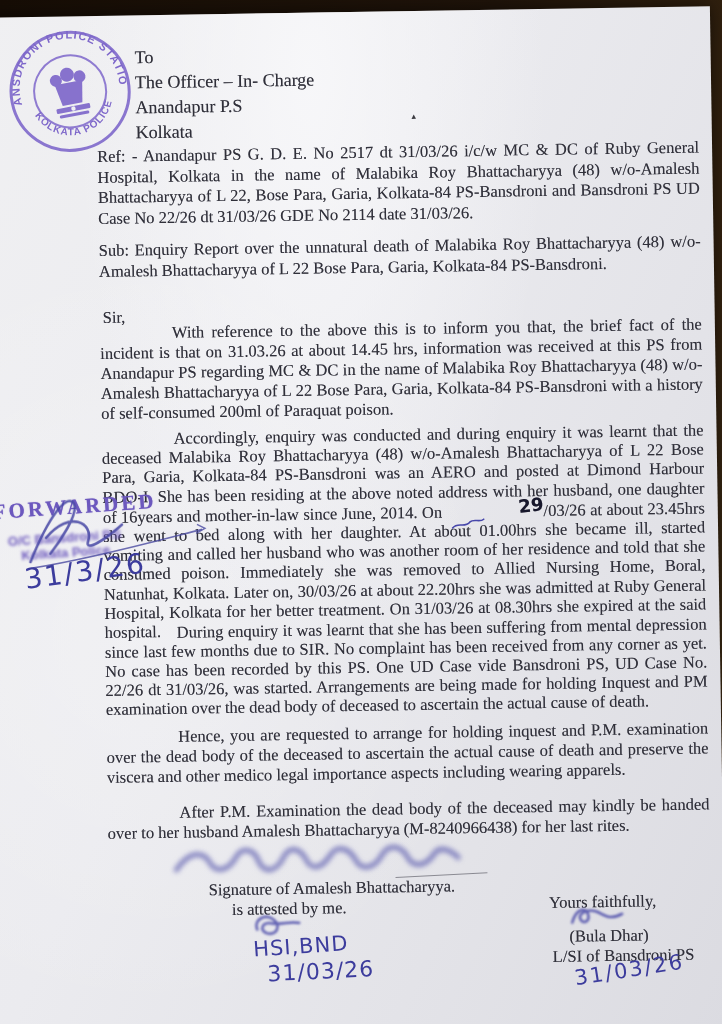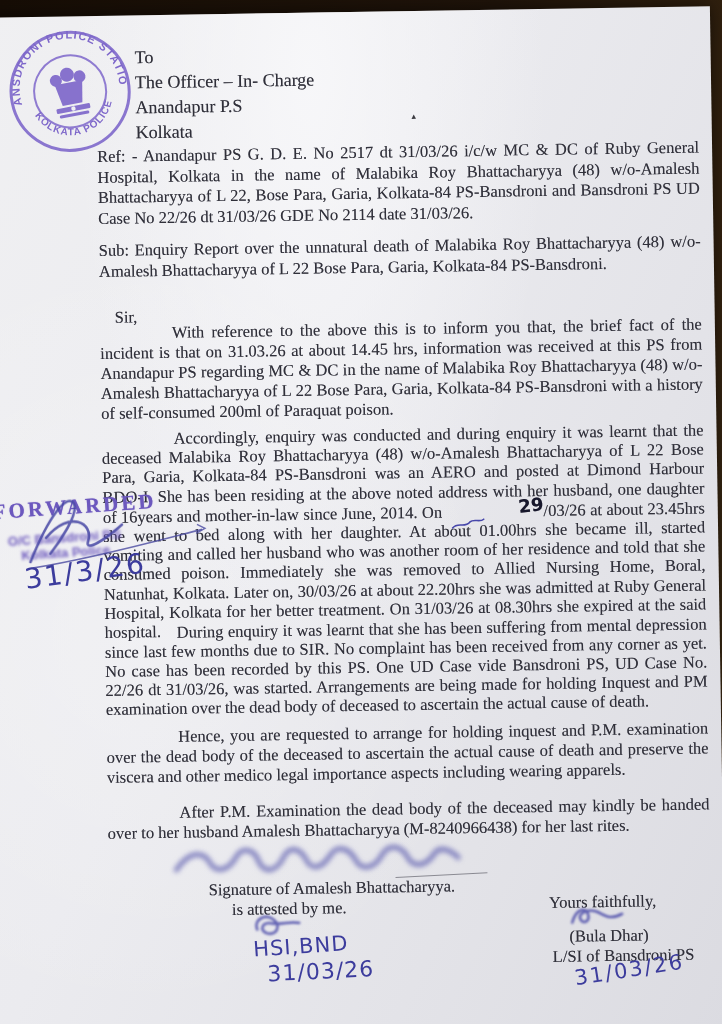--- a/index.html
+++ b/index.html
@@ -60,21 +60,21 @@
       <div>Anandapur P.S</div>
       <div>Kolkata</div>
     </div>
 
     <div class="abs" style="left:430px;top:100px;font-size:9px;color:#3a3a40;">▴</div>
 
     <div class="abs print para" style="left:115px;top:131px;line-height:20.5px;">Ref: - Anandapur PS G. D. E. No 2517 dt 31/03/26 i/c/w MC &amp; DC of Ruby General Hospital, Kolkata in the name of Malabika Roy Bhattacharyya (48) w/o-Amalesh Bhattacharyya of L 22, Bose Para, Garia, Kolkata-84 PS-Bansdroni and Bansdroni PS UD Case No 22/26 dt 31/03/26 GDE No 2114 date 31/03/26.</div>
 
     <div class="abs print para" style="left:115px;top:225px;line-height:20.5px;">Sub: Enquiry Report over the unnatural death of Malabika Roy Bhattacharyya (48) w/o-Amalesh Bhattacharyya of L 22 Bose Para, Garia, Kolkata-84 PS-Bansdroni.</div>
 
-    <div class="abs print" style="left:118px;top:292px;font-size:16.5px;margin-left:12px;">Sir,</div>
+    <div class="abs print" style="left:118px;top:292px;font-size:16.5px;">Sir,</div>
 
     <div class="abs print para" style="left:115px;top:308px;line-height:20px;text-indent:72px;">With reference to the above this is to inform you that, the brief fact of the incident is that on 31.03.26 at about 14.45 hrs, information was received at this PS from Anandapur PS regarding MC &amp; DC in the name of Malabika Roy Bhattacharyya (48) w/o-Amalesh Bhattacharyya of L 22 Bose Para, Garia, Kolkata-84 PS-Bansdroni with a history of self-consumed 200ml of Paraquat poison.</div>
 
     <div class="abs print para" style="left:115px;top:414px;line-height:19.2px;text-indent:72px;">
       <span>Accordingly, enquiry was conducted and during enquiry it was learnt that the deceased Malabika Roy Bhattacharyya (48) w/o-Amalesh Bhattacharyya of L 22 Bose Para, Garia, Kolkata-84 PS-Bansdroni was an AERO and posted at Dimond Harbour BDO-I. She has been residing at the above noted address with her husband, one daughter of 16years and mother-in-law since June, 2014. On </span><span style="position:relative;display:inline-block;font-family:'DejaVu Sans',sans-serif;font-weight:bold;font-size:18px;color:#17172c;transform:rotate(-6deg) translateY(-1px);">
         <span>29</span>
         <svg width="36" height="12" viewBox="0 0 36 12" style="position:absolute;left:2px;top:15px;">
           <path d="M2,8 C8,2 14,10 20,4 C24,1 30,6 34,3" fill="none" stroke="#4646aa" stroke-width="1.6" stroke-linecap="round"></path>
         </svg>
       </span><span>/03/26 at about 23.45hrs she went to bed along with her daughter. At about 01.00hrs she became ill, started vomiting and called her husband who was another room of her residence and told that she consumed poison. Immediately she was removed to Allied Nursing Home, Boral, Natunhat, Kolkata. Later on, 30/03/26 at about 22.20hrs she was admitted at Ruby General Hospital, Kolkata for her better treatment. On 31/03/26 at 08.30hrs she expired at the said hospital.</span>

